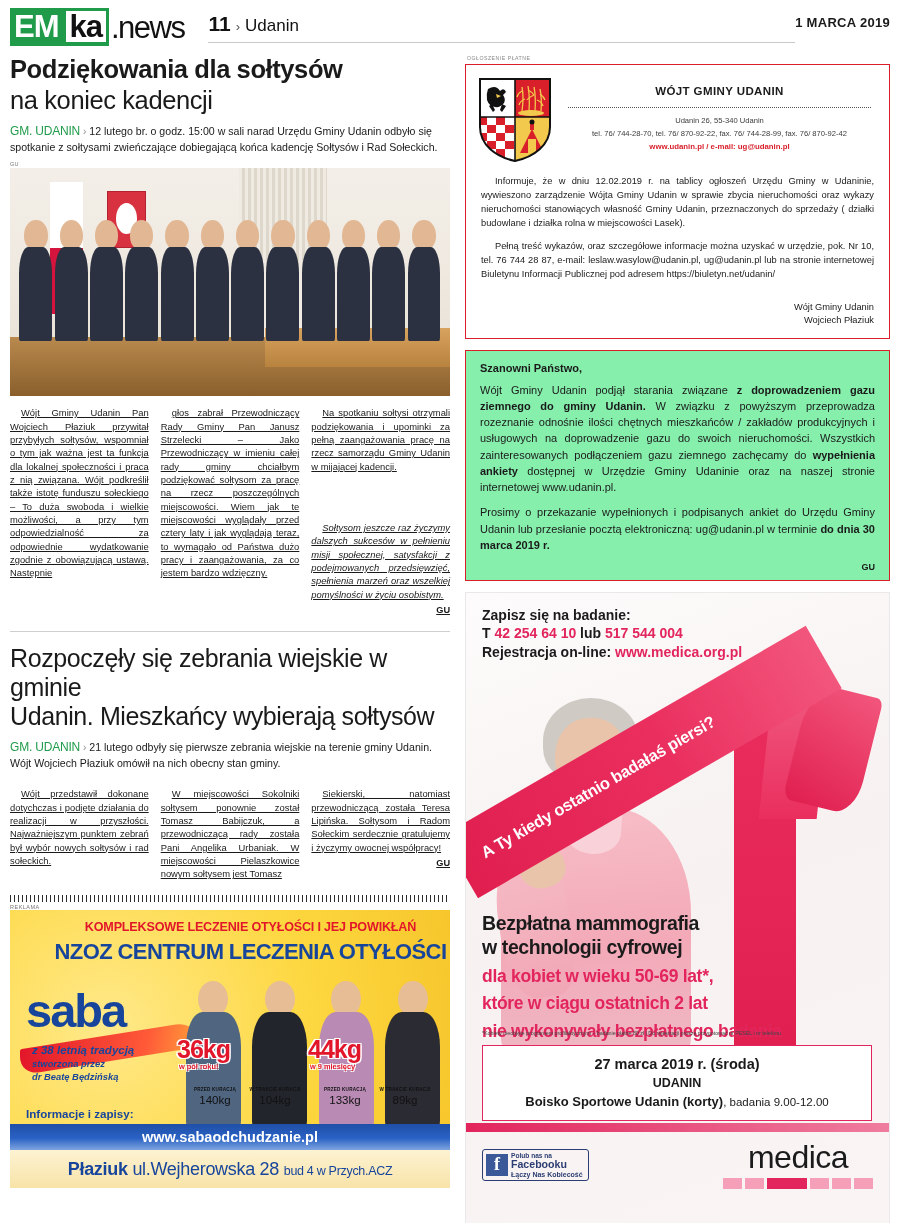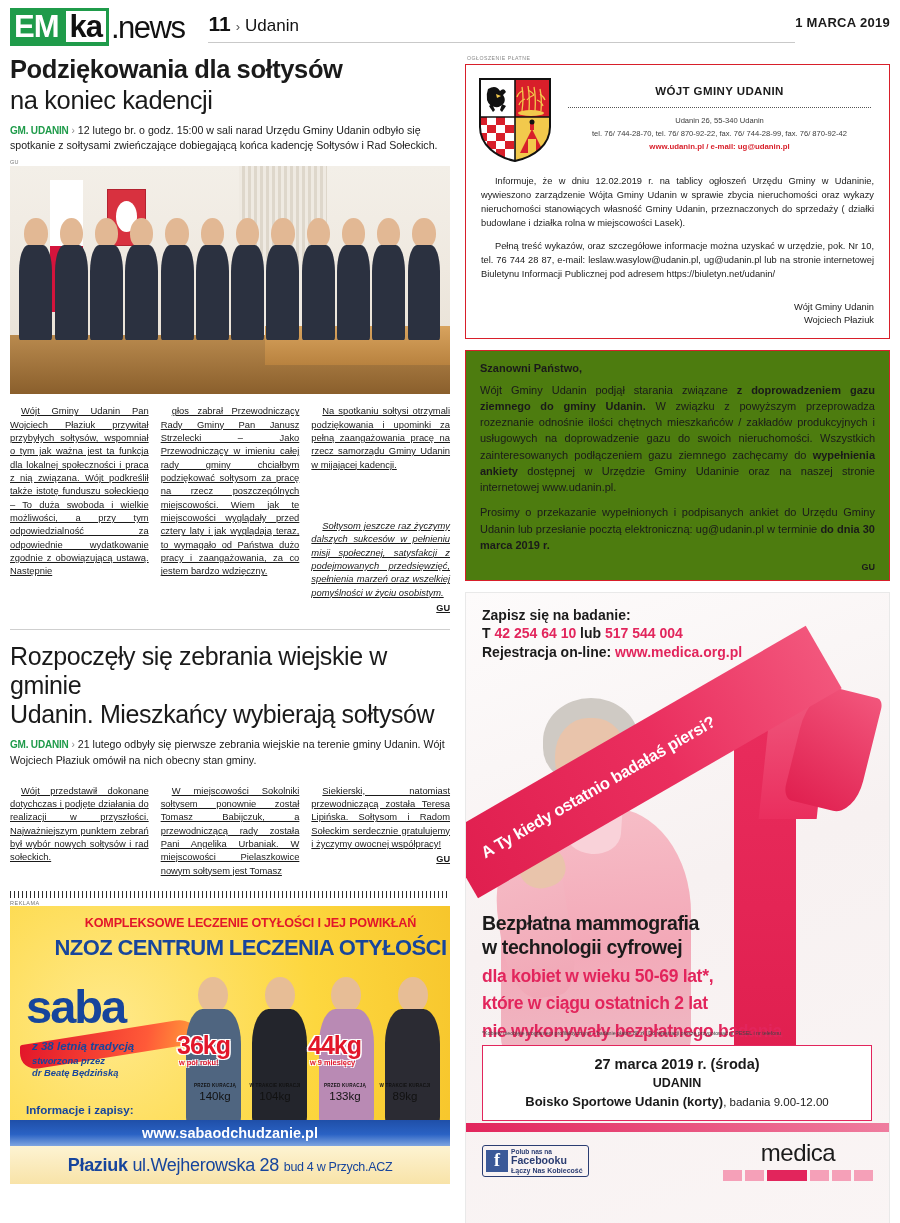--- a/index.html
+++ b/index.html
@@ -35,21 +35,21 @@
   .col-left { width: 440px; }
   .col-right { width: 425px; }
 
   
   .headline { font-size: 25.5px; font-weight: bold; line-height: 1.12;
               letter-spacing: -.4px; margin-bottom: 2px; }
   .headline.sub { font-weight: 400; }
   .headline2 { font-size: 25px; font-weight: 400; line-height: 1.15;
                letter-spacing: -.4px; }
   .lead { font-size: 10.6px; line-height: 1.42; margin-top: 9px; }
-  .lead-tag { color: #1f9b4a; font-weight: bold; font-size: 10px;
+  .lead-tag { color: #1f9b4a; font-weight: normal; font-size: 12px;
               letter-spacing: -.2px; }
   .lead-arrow { color: #8a8a8a; font-size: 10px; }
 
   .photo-credit { font-size: 5.5px; color: #777; letter-spacing: .3px; margin: 6px 0 1px 0; }
   .photo { width: 100%; height: 228px; position: relative; overflow: hidden;
            background: #d8cfc4; }
   .photo .wall { position: absolute; inset: 0;
       background: linear-gradient(180deg,#f3efe8 0%, #efe9e0 45%, #e6ded2 100%); }
   .photo .curtain { position: absolute; left: 52%; top: 0; width: 20%; height: 74%;
       background: repeating-linear-gradient(90deg,#efeae2 0 3px,#ded7cb 3px 6px); }
@@ -141,21 +141,21 @@
   .wojt-title { font-weight: bold; font-size: 11.5px; letter-spacing: .4px; }
   .dotted { border-bottom: 1.6px dotted #555; margin: 10px 4px 7px 4px; }
   .wojt-addr { font-size: 7.6px; color: #3b3b3b; line-height: 1.65; }
   .wojt-web { font-size: 7.8px; color: #d81f2a; font-weight: bold; margin-top: 2px; }
 
   .wojt-body { padding: 4px 15px 10px 15px; font-size: 9.3px; line-height: 1.5;
                text-align: justify; }
   .wojt-body p { text-indent: 14px; margin-bottom: 9px; }
   .wojt-sign { text-align: right; font-size: 9.3px; line-height: 1.45; padding: 0 15px 10px 0; }
 
-  .gas-box { border: 1.6px solid #d81f2a; background: #4d7c0f; padding: 11px 14px 8px 14px;
+  .gas-box { border: 1.6px solid #d81f2a; background: #86efac; padding: 11px 14px 8px 14px;
              margin-top: 11px; }
   .gas-h { font-weight: bold; font-size: 11px; margin-bottom: 8px; }
   .gas-box p { font-size: 11px; line-height: 1.48; text-align: justify; margin-bottom: 9px; }
   .gas-sig { text-align: right; font-weight: bold; font-size: 9px; }
 
   
   .medica { margin-top: 11px; border: 1px solid #e9e9e9; position: relative;
             height: 764px; overflow: hidden;
             background: linear-gradient(160deg,#fdfbfb 0%, #f7f1f1 40%, #fbf6f6 100%); }
   .med-top { position: absolute; left: 16px; top: 13px; z-index: 6; }
@@ -221,21 +221,21 @@
   .fbbox { border: 1px solid #2b3d72; border-radius: 3px; padding: 2px 5px 2px 3px;
            display: flex; align-items: center; gap: 3px; }
   .fbglyph { width: 22px; height: 22px; background: #3b5998; color: #fff;
              font-weight: bold; font-size: 18px; text-align: center; line-height: 21px;
              font-family: "Liberation Serif", serif; }
   .fbtxt { line-height: 1.08; color: #2b3d72; }
   .fbtxt .t1 { font-size: 6.6px; font-weight: bold; }
   .fbtxt .t2 { font-size: 10.6px; font-weight: bold; }
   .fbtxt .t3 { font-size: 7px; font-weight: bold; }
   .med-logo { margin-left: auto; text-align: center; }
-  .med-logo .name { font-size: 24px; color: #1b1b1b; letter-spacing: -.5px; line-height: 1; }
+  .med-logo .name { font-size: 32px; color: #1b1b1b; letter-spacing: -.5px; line-height: 1; }
   .med-logo .sq { display: flex; gap: 3px; margin-top: 5px; justify-content: center; }
   .med-logo .sq i { width: 19px; height: 11px; background: #f5a0b8; display: block; }
   .med-logo .sq i.mid { width: 40px; background: #e2255c; }
 </style>
 </head>
 <body>
 
 <div class="page">
 
   <div class="masthead">

